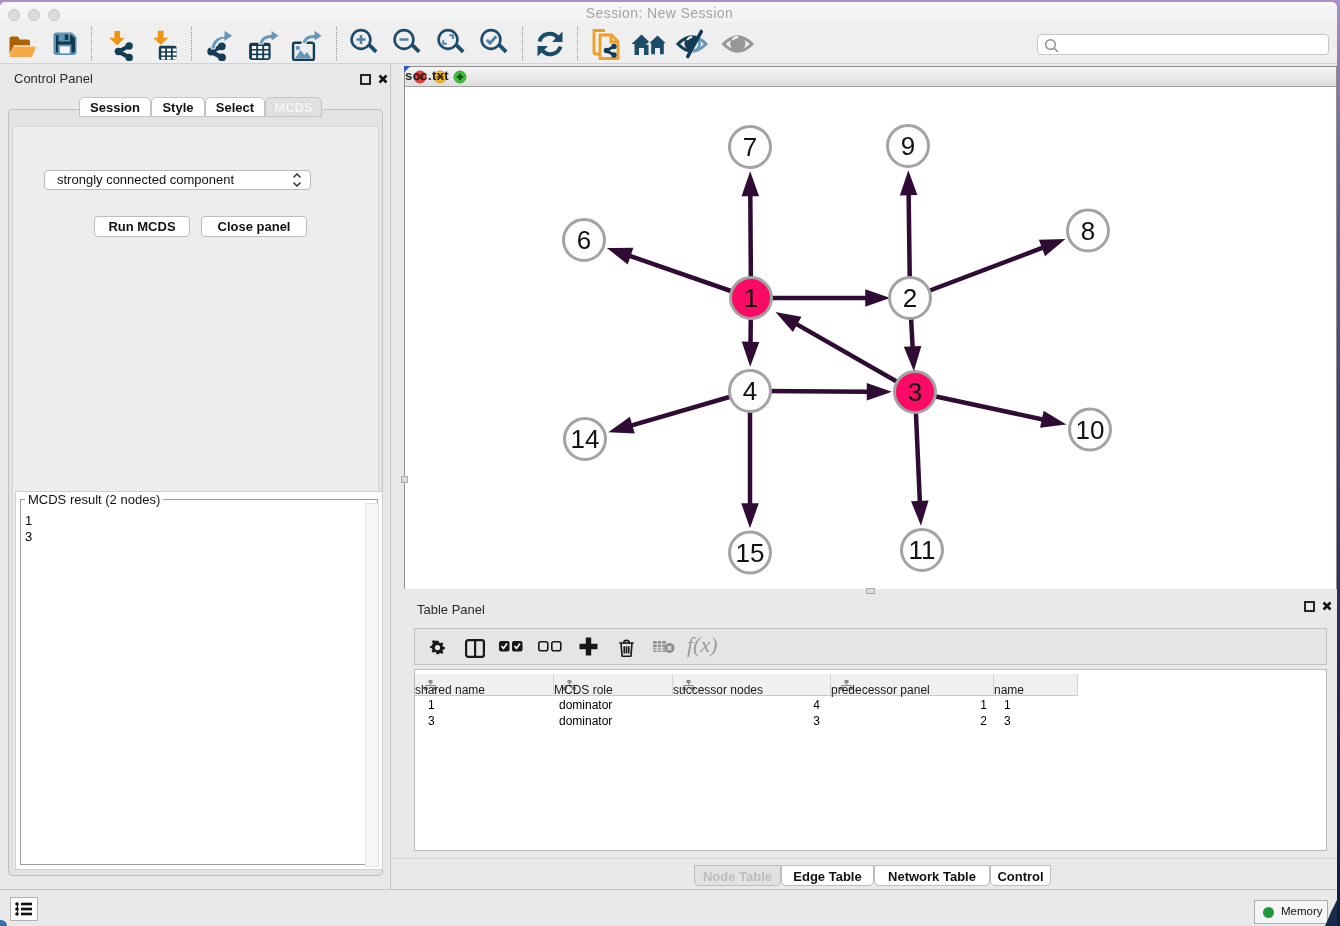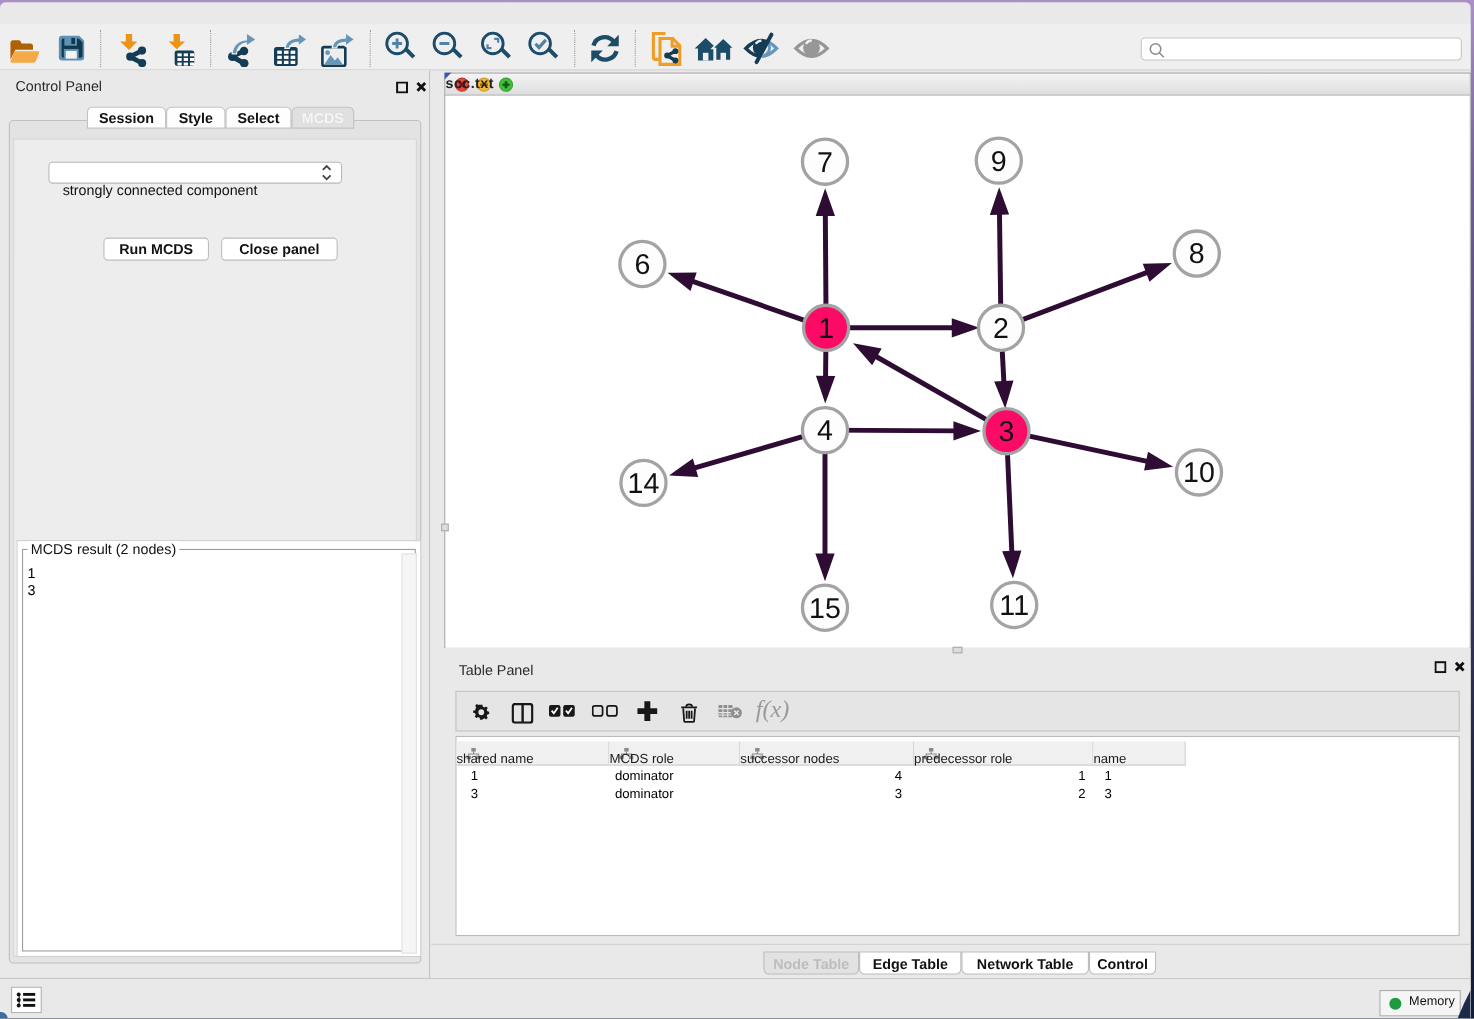--- a/index.html
+++ b/index.html
@@ -16,21 +16,21 @@
 
 #cpanel { position:absolute; left:0; top:62px; width:391px; height:825px; background:#e9e9e9; border-right:1px solid #c4c4c4; }
 .panhead { position:absolute; left:14px; top:7px; font-size:13px; color:#2b2b2b; }
 .winbtn { position:absolute; top:6px; font-size:12px; color:#111; }
 .tabs { position:absolute; top:33px; height:21px; font-size:13px; z-index:5; }
 .tab { position:absolute; top:0; height:20px; background:#fefefe; border:1px solid #c3c3c3; border-radius:5px 5px 0 0; text-align:center; color:#111; padding-top:2px; font-weight:bold; }
 .tab.dis { background:#e0e0e0; color:#f6f6f6; text-shadow:0 0 1px #cfcfcf; }
 .tabcontent { position:absolute; left:8px; top:45px; width:375px; height:767px; background:#e3e3e3; border:1px solid #c0c0c0; border-radius:4px; }
 .mcdsinner { position:absolute; left:3px; top:16px; width:367px; height:744px; background:#ededed; border:1px solid #d6d6d6; }
 .optlabel { position:absolute; left:0; top:73px; width:100%; text-align:center; font-size:13px; color:#1a1a1a; }
-.cselect { position:absolute; left:44px; top:83px; width:267px; height:20px; background:#fff; border:1px solid #b9b9b9; border-radius:4px; font-size:13px; color:#111; padding:17px 0 0 12px; }
+.cselect { position:absolute; left:44px; top:106px; width:267px; height:20px; background:#fff; border:1px solid #b9b9b9; border-radius:4px; font-size:13px; color:#111; padding:1px 0 0 12px; }
 .cbtn { position:absolute; top:128px; height:21px; background:#fff; border:1px solid #bdbdbd; border-radius:4px; font-size:13px; color:#111; text-align:center; padding-top:2px; font-weight:bold;margin-top:24px; }
 .resultbox { position:absolute; left:15px; top:427px; width:368px; height:379px; background:#fff; border:1px solid #cfcfcf; }
 .fieldset { position:absolute; left:4px; top:7px; width:358px; height:366px; border:1px solid #9d9d9d; }
 .fslabel { position:absolute; left:4px; top:-8px; background:#fff; padding:0 3px; font-size:13px; color:#111; white-space:nowrap; }
 .scrolltrack { position:absolute; right:3px; top:11px; width:14px; height:364px; background:#f6f6f6; border:1px solid #e2e2e2; }
 
 #netframe { position:absolute; left:404px; top:64px; width:933px; height:523px; border:1px solid #8f8f8f; background:#fff; }
 .nettitle { position:absolute; left:0; top:0; width:100%; height:20px; background:linear-gradient(#f4f4f4,#dedede); border-bottom:1px solid #9e9e9e; }
 .nettitle .t { position:absolute; top:1px; width:100%; text-align:left; font-size:13px; font-weight:bold; letter-spacing:0.4px; color:#222; }
 .netcanvas { position:absolute; left:0; top:20px; width:931px; height:502px; background:#fff; }
@@ -45,20 +45,26 @@
 .btab { position:absolute; top:0; height:21px; background:#fff; border:1px solid #bdbdbd; border-radius:0 0 5px 5px; color:#111; text-align:center; padding-top:3px; font-weight:bold; }
 .btab.dis { background:#e2e2e2; color:#bdbdbd; }
 
 #statusbar { position:absolute; left:0; top:887px; width:1337px; height:35px; background:#e9e9e9; border-top:1px solid #c8c8c8; }
 .listbtn { position:absolute; left:10px; top:7px; width:28px; height:24px; background:#fdfdfd; border:1px solid #b2b2b2; }
 .membtn { position:absolute; left:1254px; top:10px; width:74px; height:24px; background:#f5f5f5; border:1px solid #adadad; font-size:11.5px; color:#111; }
 </style>
 </head>
 <body>
 <div id="win">
+<div class="titlebar">
+ <div class="tl" style="left:8px"></div>
+ <div class="tl" style="left:28px"></div>
+ <div class="tl" style="left:48px"></div>
+ <div class="title-text">Session: New Session</div>
+</div>
 <div class="toolbar">
  <div class="tbi" style="left:3px;width:36px">
         <svg width="36" height="28" viewBox="0 0 36 28">
           <path d="M6.5 24 V8.8 q0-2.3 2.2-2.3 h5.2 q1.3 0 1.8 1.1 l0.8 1.9 h8.2 q2.3 0 2.3 2.3 v3.4 H11 Z" fill="#ad6205"></path>
           <path d="M11.2 16.6 h20.6 q1.4 0 0.9 1.3 l-3.3 8.1 q-0.4 1-1.6 1 H7.5 q-1.5 0-1-1.3 l3.2-8 q0.4-1.1 1.5-1.1 Z" fill="#f5a947"></path>
         </svg>
       </div>
  <div class="tbi" style="left:50px;width:30px">
         <svg width="26" height="25" viewBox="0 0 26 25">
           <path d="M1.5 4.5 q0-3 3-3 h15.5 l4.5 4.5 v15 q0 3-3 3 h-17 q-3 0-3-3 Z" fill="#5d92b4"></path>
@@ -462,21 +468,21 @@
         </div>
   <div class="thead" style="left:416px;width:163px">
           <svg style="position:absolute;left:9px;top:6px" width="13" height="11" viewBox="0 0 13 11">
             <g fill="#8a8a8a">
               <rect x="4.5" y="0" width="4" height="3.2"></rect>
               <rect x="0" y="7" width="4" height="3.2"></rect>
               <rect x="8.8" y="7" width="4" height="3.2"></rect>
               <path d="M6 3 h1 v2 h-1 Z M1.5 5 h10 v1 h-10 Z M1.5 5 h1 v2 h-1 Z M10.5 5 h1 v2 h-1 Z"></path>
             </g>
           </svg>
-          <div class="lbl">predecessor role</div>
+          <div class="lbl">predecessor panel</div>
         </div>
   <div class="thead" style="left:579px;width:84px">
           <div class="lbl">name</div>
         </div>
   <div class="trow" style="left:13px;top:28px">1</div>
   <div class="trow" style="left:144px;top:28px">dominator</div>
   <div class="trow" style="left:258px;top:28px;width:147px;text-align:right">4</div>
   <div class="trow" style="left:416px;top:28px;width:156px;text-align:right">1</div>
   <div class="trow" style="left:589px;top:28px">1</div>
   <div class="trow" style="left:13px;top:44px">3</div>

